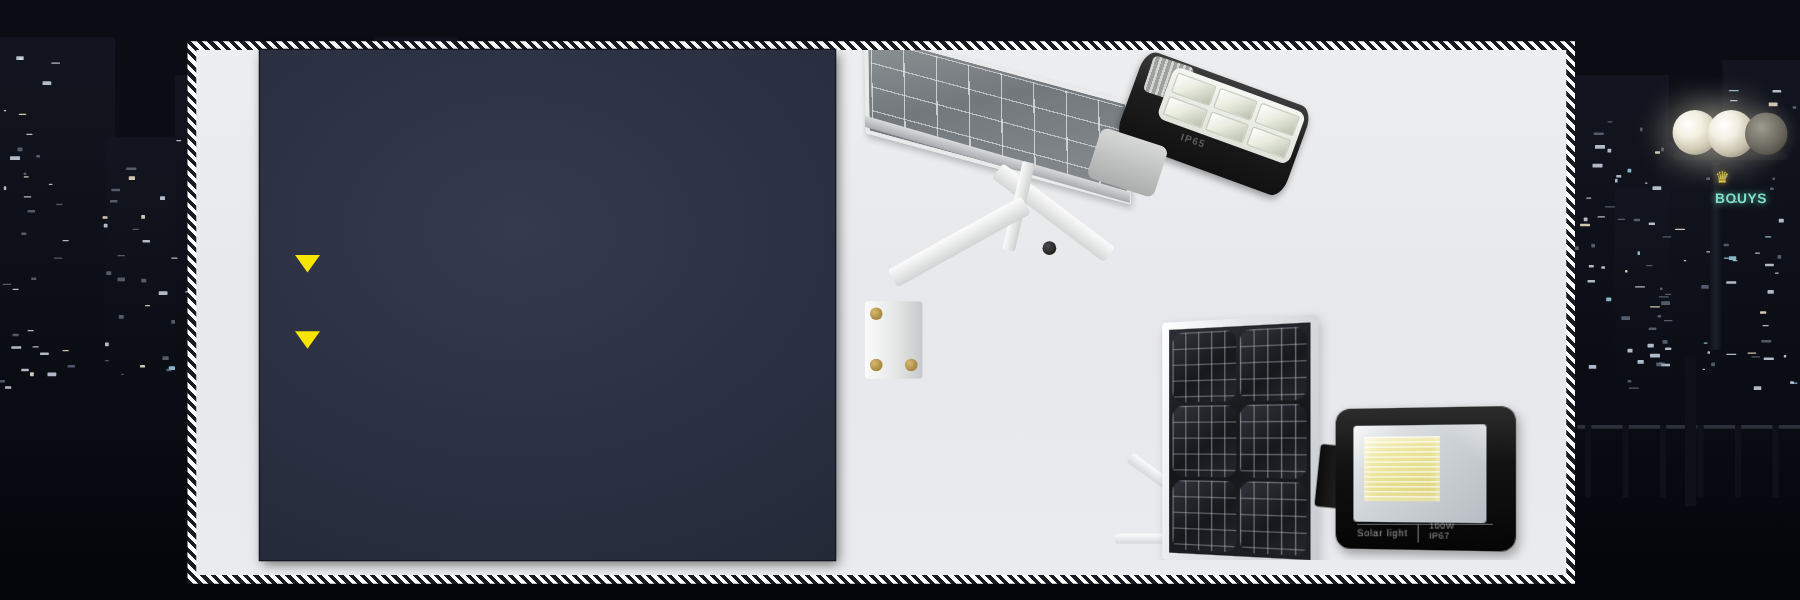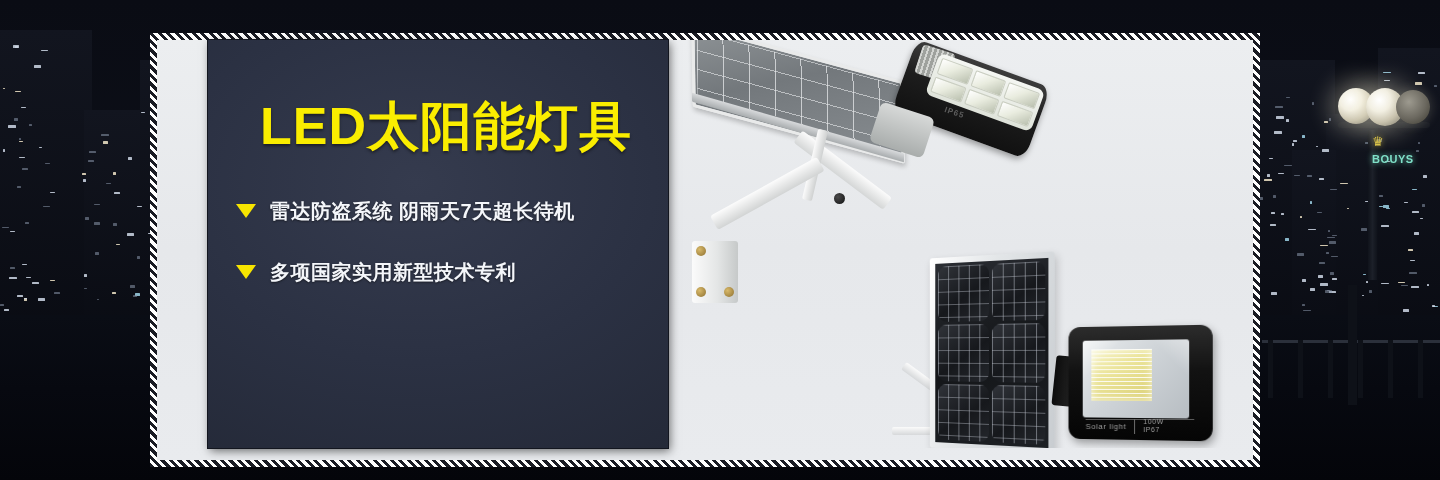--- a/index.html
+++ b/index.html
@@ -711,33 +711,30 @@
   <div class="globe g3"></div>
   <div class="sign-crown">♛</div>
   <div class="sign">BOUYS</div>
 
   <div id="frame">
     <div id="frame-inner"></div>
   </div>
 
   <div id="text-panel">
 
-    <div id="title">LED太阳能灯具</div>
 
     <div id="features">
 
 
       <div class="feature">
         <span class="tri"></span>
-        <span class="feature-text">雷达防盗系统 阴雨天7天超长待机</span>
       </div>
 
       <div class="feature">
         <span class="tri"></span>
-        <span class="feature-text">多项国家实用新型技术专利</span>
       </div>
 
     </div>
   </div>
 
   <div id="products">
 
     <div id="streetlight">
       <div class="sl-panel"></div>
       <div class="sl-panel-edge"></div>

